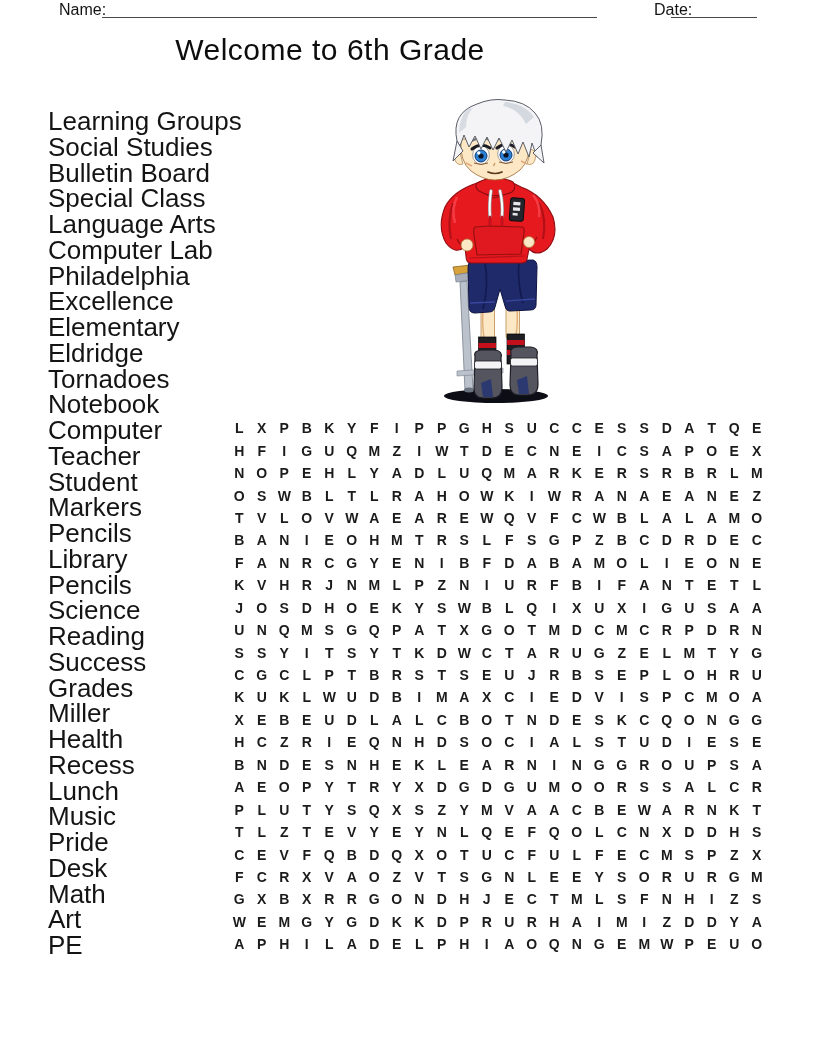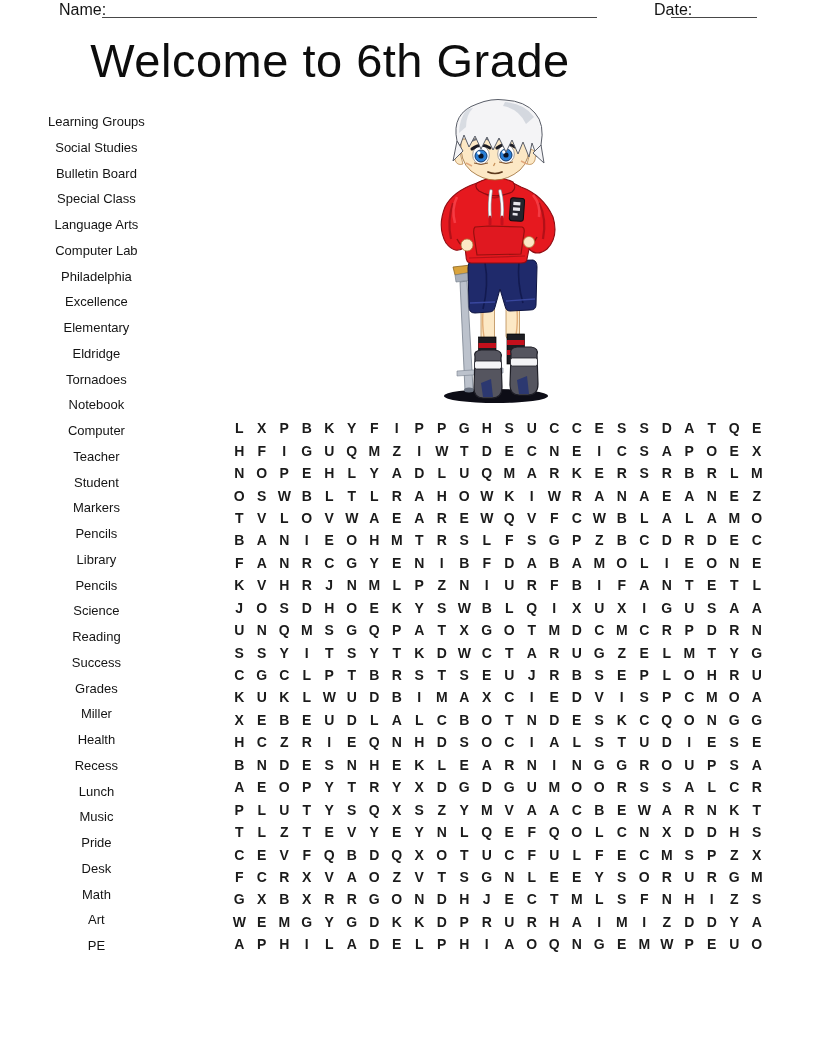--- a/index.html
+++ b/index.html
@@ -9,25 +9,25 @@
   
   .hdr-label{position:absolute;top:1px;font-size:16px;color:#141414;}
   .name-label{left:40px;margin-left:19px;}
   .date-label{left:654px;}
   .blank-line{position:absolute;top:0;height:17px;border-bottom:1.6px solid #474747;}
   .name-line{left:102px;width:495px;}
   .date-line{left:671px;width:86px;}
 
   
   .page-title{position:absolute;top:33px;left:0;width:660px;text-align:center;
-              font-size:47px;font-weight:400;letter-spacing:.5px;color:#0d0d0d;}
+              font-size:30px;font-weight:400;letter-spacing:.5px;color:#0d0d0d;}
 
   
-  .word-list{position:absolute;left:48px;top:109px;font-size:13px;line-height:25.75px;
-             color:#141414;white-space:nowrap;text-align:center;}
+  .word-list{position:absolute;left:48px;top:109px;font-size:26px;line-height:25.75px;
+             color:#141414;white-space:nowrap;}
 
   
   .letter-grid{position:absolute;left:228px;top:417px;display:grid;
                grid-template-columns:repeat(24,22.5px);grid-auto-rows:22.45px;
                font-size:14px;font-weight:600;color:#1b1b1b;}
   .letter-grid .cell{display:flex;align-items:center;justify-content:center;}
 
   
   .boy-wrap{position:absolute;left:433px;top:99px;width:125px;height:306px;}
   .boy-wrap svg{display:block;width:100%;height:100%;}

